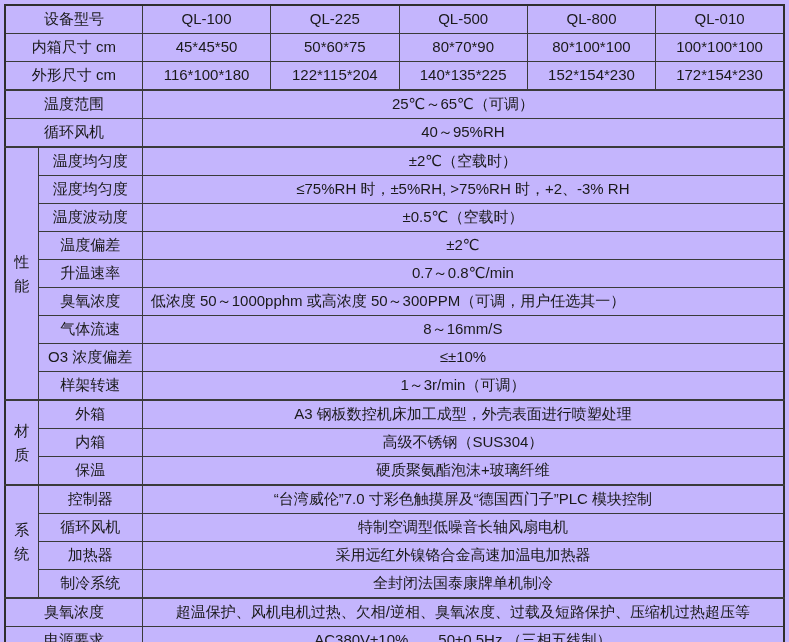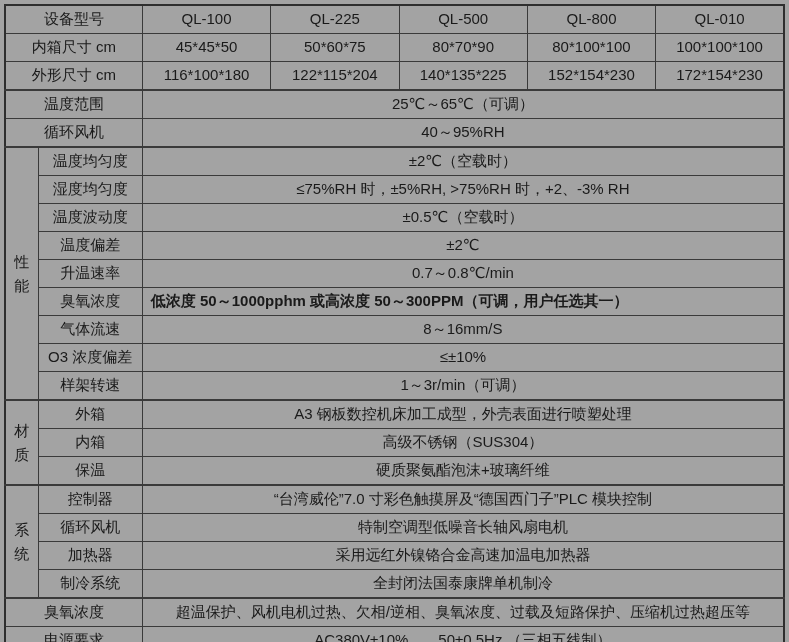--- a/index.html
+++ b/index.html
@@ -1,20 +1,20 @@
 <!DOCTYPE html>
 <html><head>
 <meta charset="utf-8">
 <style>
   html, body { margin: 0; padding: 0; background: #ffffff; }
   .page {
     width: 789px; height: 642px;
     box-sizing: border-box;
     padding: 4px 4px 2px 4px;
-    background: #a3a3a3;
+    background: #c4b5fd;
     font-family: "Liberation Sans", "DejaVu Sans", sans-serif;
     color: #1a1a1a;
   }
   table.spec {
     border-collapse: collapse;
     table-layout: fixed;
     width: 781px; height: 634px;
     border: 2px solid #2e2e2e;
   }
   col.c-sec   { width: 33px; }
@@ -36,21 +36,21 @@
     padding: 0;
     white-space: normal;
   }
   td.sec .vert {
     width: 1.05em;
     margin: 16px auto;
     word-break: break-all;
     line-height: 1.6;
     letter-spacing: 0;
   }
-  td.left { text-align: left; padding-left: 8px; font-weight: bold; }
+  td.left { text-align: left; padding-left: 8px; }
 </style>
 </head>
 <body>
 
 <div class="page">
   <table class="spec">
     <colgroup>
       <col class="c-sec">
         <col class="c-label">
       <col class="c-data">

